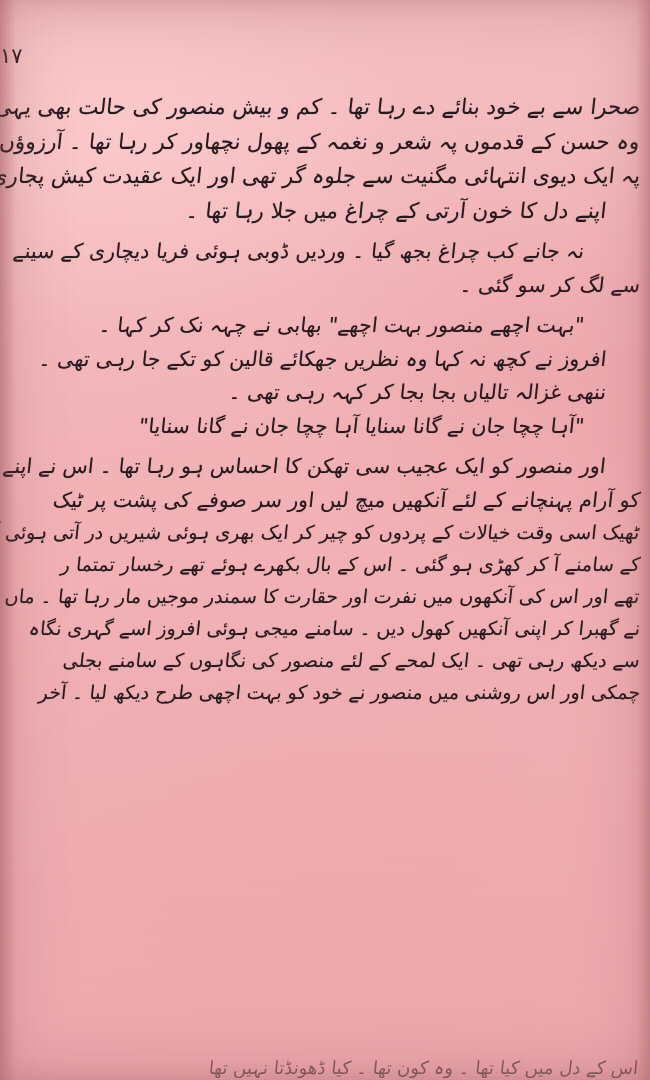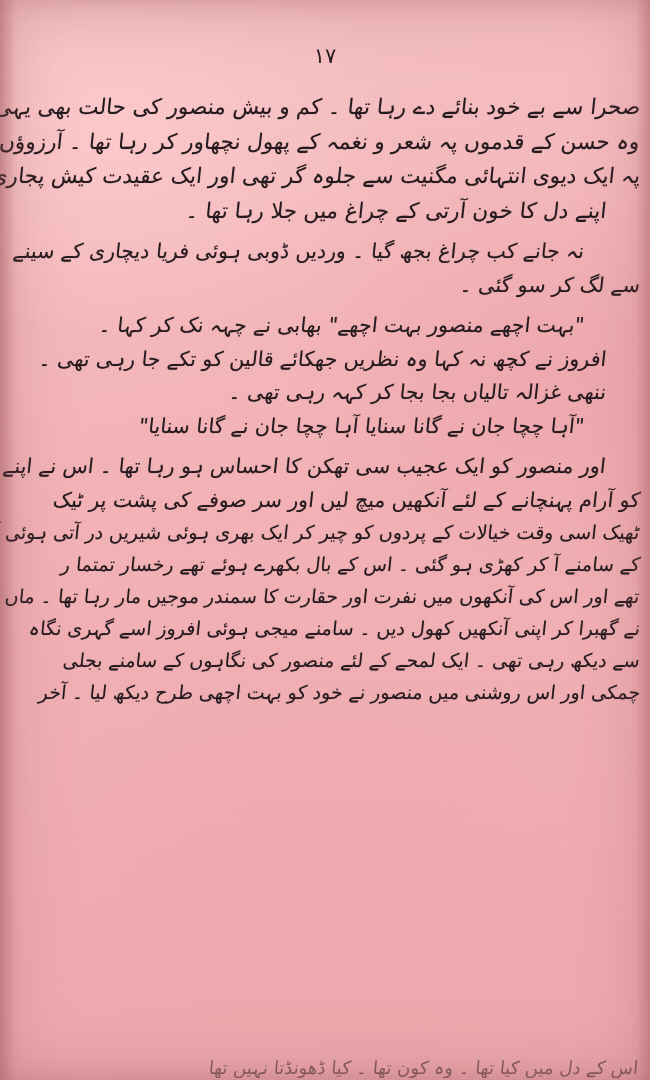--- a/index.html
+++ b/index.html
@@ -49,21 +49,21 @@
     right: 0; top: 0; bottom: 0; width: 14px;
     background: linear-gradient(270deg, rgba(190,120,125,0.45), rgba(190,120,125,0));
     pointer-events: none;
   }
 
   .page-number {
     position: absolute;
     top: 44px;
     left: 0;
     right: 0;
-    text-align: center;
+    text-align: left;
     font-family: "DejaVu Sans", sans-serif;
     font-size: 21px;
     color: #2a1d22;
     letter-spacing: 1px;
     direction: rtl;
   }
 
   .text-body {
     position: absolute;
     top: 96px;

